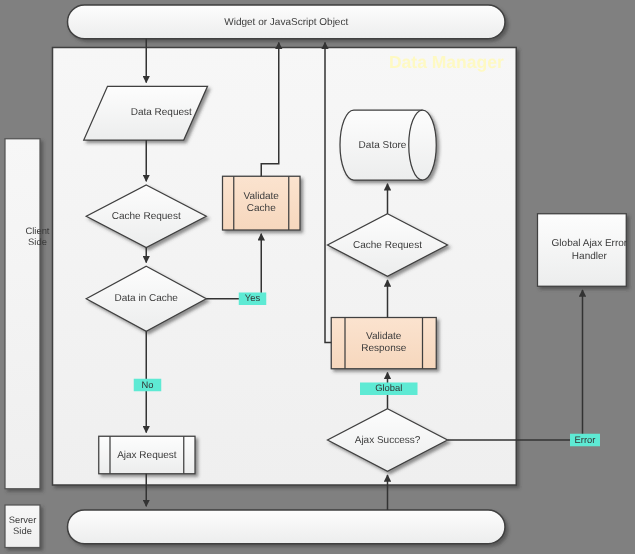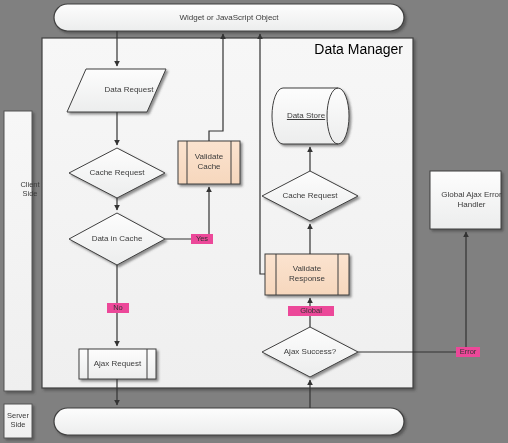--- a/index.html
+++ b/index.html
@@ -14,23 +14,23 @@
   #svg{position:absolute;left:0;top:0;}
   .lbl{
     position:absolute;
     color:#3b3b3b;
     font-size:8px;
     line-height:10px;
     text-align:center;
     pointer-events:none;
     white-space:pre-line;
   }
-  .lbl.big{font-size:14px;color:#000000;}
+  .lbl.big{font-size:14px;color:#fef9c3;font-weight:bold;}
   .lbl.edge{
-    background:#ec4899;
+    background:#5eead4;
     font-size:7.5px;
     padding:0 1px;
     color:#333;
   }
   .lbl.side{font-size:7.5px;line-height:9px;color:#3b3b3b;}
 </style>
 </head>
 <body>
 
 <div id="stage">
@@ -166,21 +166,21 @@
 
   <div class="lbl" style="left:77px;top:168px;width:80px;">Cache Request</div>
 
   <div class="lbl" style="left:77px;top:234px;width:80px;">Data in Cache</div>
 
   <div class="lbl" style="left:88px;top:359px;width:59px;">Ajax Request</div>
 
   <div class="lbl" style="left:187px;top:152px;width:44px;">Validate
 Cache</div>
 
-  <div class="lbl" style="left:278px;top:111px;width:56px;text-decoration:underline;">Data Store</div>
+  <div class="lbl" style="left:278px;top:111px;width:56px;">Data Store</div>
 
   <div class="lbl" style="left:270px;top:191px;width:80px;">Cache Request</div>
 
   <div class="lbl" style="left:276px;top:264px;width:62px;">Validate
 Response</div>
 
   <div class="lbl" style="left:270px;top:347px;width:80px;">Ajax Success?</div>
 
   <div class="lbl" style="left:432px;top:190px;width:79px;">Global Ajax Error
 Handler</div>

